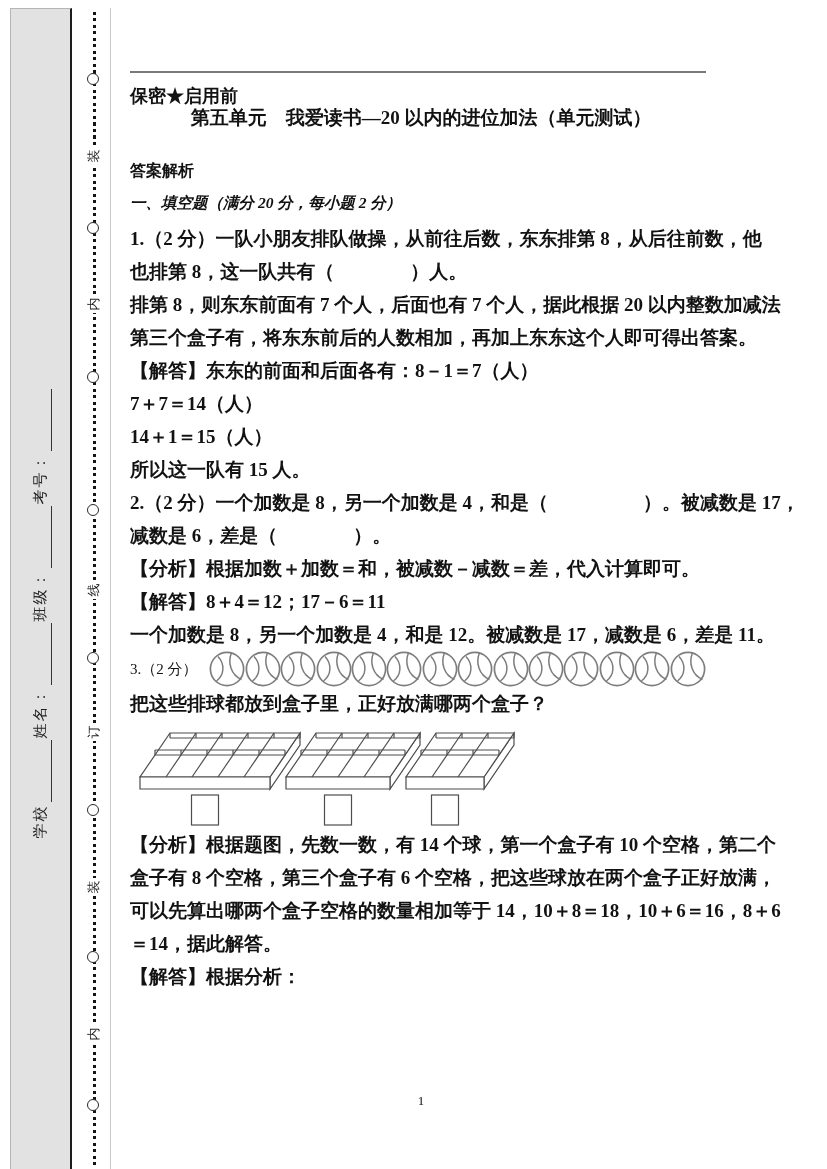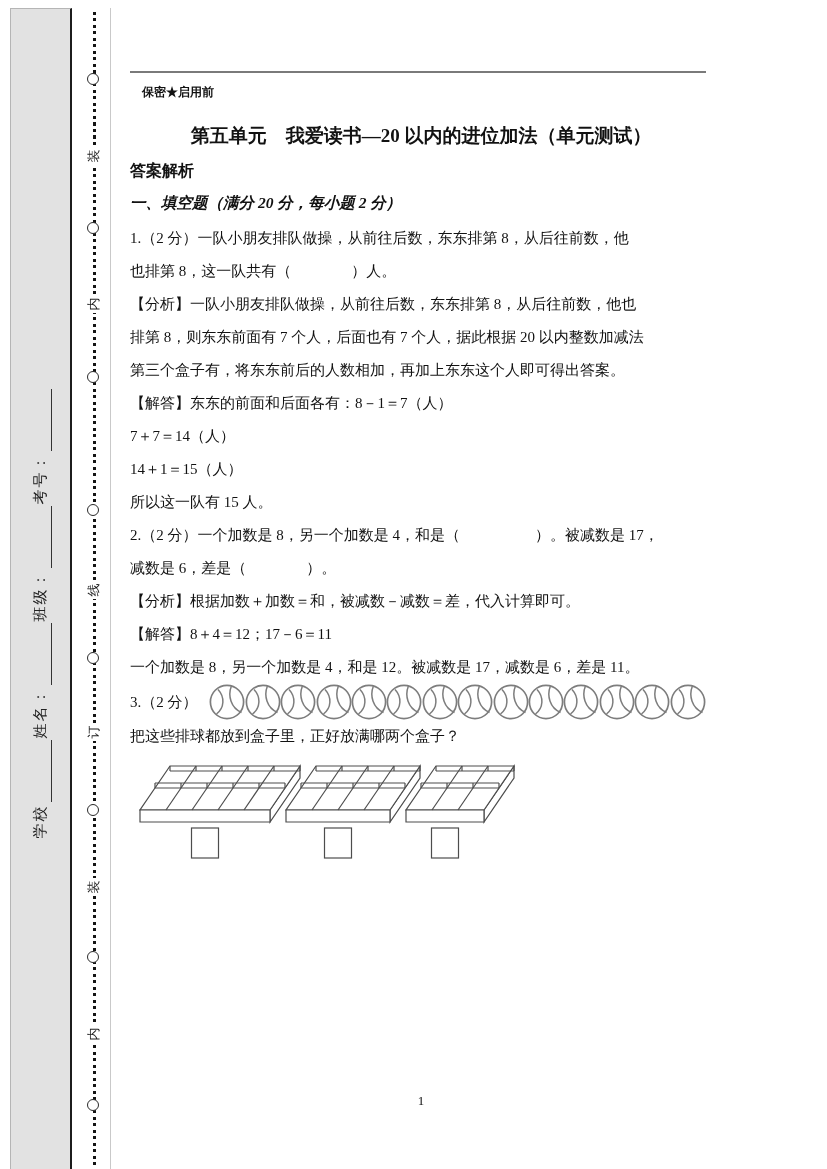--- a/index.html
+++ b/index.html
@@ -33,26 +33,26 @@
   }
   .bind-char{
     position:absolute;left:85px;width:18px;height:20px;background:#fff;
     font-size:13px;line-height:20px;text-align:center;color:#1a1a1a;
     transform:rotate(-90deg);
   }
   .edge-line{position:absolute;left:110px;top:8px;width:1px;height:1161px;background:#c9c9c9;}
   
   .content{position:absolute;left:130px;top:0;width:582px;}
   .rule{position:absolute;left:0;top:71px;width:576px;height:2px;background:#7a7a7a;}
-  .confidential{position:absolute;left:12px;top:84px;font-size:12px;font-weight:bold;font-family:Liberation Serif, serif;}
-  .doc-title{position:absolute;left:0;top:123px;width:100%;text-align:center;font-size:19px;font-weight:bold;white-space:nowrap;}
+  .confidential{position:absolute;left:0;top:84px;font-size:18px;font-weight:bold;font-family:Liberation Serif, serif;}
+  .doc-title{position:absolute;left:0;top:105px;width:100%;text-align:center;font-size:19px;font-weight:bold;white-space:nowrap;}
   .doc-subtitle{position:absolute;left:0;top:161px;width:100%;text-align:left;font-size:16px;font-weight:bold;}
   .section-heading{position:absolute;left:0;top:193px;font-size:15.5px;font-weight:bold;font-style:italic;}
   .body-flow{position:absolute;left:0;top:222px;width:582px;}
-  .bline{height:33px;line-height:33px;font-size:15px;white-space:nowrap;}
+  .bline{height:33px;line-height:33px;font-size:19px;white-space:nowrap;font-weight:bold;}
   .balls-row{height:36px;display:flex;align-items:center;white-space:nowrap;}
   .balls-row .q3lbl{font-size:15px;display:inline-block;width:80px;}
   .balls-row svg{flex:0 0 auto;margin-left:-0.6px;}
   .boxes-wrap{height:108px;position:relative;}
   .page-num{position:absolute;left:0;top:1093px;width:582px;text-align:center;font-size:13px;}
 </style>
 </head>
 <body>
 
 <div class="grey-col">
@@ -99,21 +99,20 @@
   <div class="rule"></div>
   <div class="confidential">保密★启用前</div>
   <div class="doc-title">第五单元　我爱读书—20 以内的进位加法（单元测试）</div>
   <div class="doc-subtitle">答案解析</div>
   <div class="section-heading">一、填空题（满分 20 分，每小题 2 分）</div>
 
   <div class="body-flow">
     <div id="lines-a">
         <div class="bline">1.（2 分）一队小朋友排队做操，从前往后数，东东排第 8，从后往前数，他</div>
         <div class="bline">也排第 8，这一队共有（　　　　）人。</div>
-        <div class="bline">【分析】一队小朋友排队做操，从前往后数，东东排第 8，从后往前数，他也</div>
         <div class="bline">排第 8，则东东前面有 7 个人，后面也有 7 个人，据此根据 20 以内整数加减法</div>
         <div class="bline">第三个盒子有，将东东前后的人数相加，再加上东东这个人即可得出答案。</div>
         <div class="bline">【解答】东东的前面和后面各有：8－1＝7（人）</div>
         <div class="bline">7＋7＝14（人）</div>
         <div class="bline">14＋1＝15（人）</div>
         <div class="bline">所以这一队有 15 人。</div>
         <div class="bline">2.（2 分）一个加数是 8，另一个加数是 4，和是（　　　　　）。被减数是 17，</div>
         <div class="bline">减数是 6，差是（　　　　）。</div>
         <div class="bline">【分析】根据加数＋加数＝和，被减数－减数＝差，代入计算即可。</div>
         <div class="bline">【解答】8＋4＝12；17－6＝11</div>
@@ -252,16 +251,23 @@
           <line x1="343" y1="35" x2="343" y2="30" stroke="#4d4d4d" stroke-width="1.2"></line>
           <line x1="369" y1="35" x2="369" y2="30" stroke="#4d4d4d" stroke-width="1.2"></line>
           <line x1="306" y1="18" x2="384" y2="18" stroke="#4d4d4d" stroke-width="1.2"></line>
           <line x1="306" y1="13" x2="306" y2="18" stroke="#4d4d4d" stroke-width="1.2"></line>
           <line x1="332" y1="13" x2="332" y2="18" stroke="#4d4d4d" stroke-width="1.2"></line>
           <line x1="358" y1="13" x2="358" y2="18" stroke="#4d4d4d" stroke-width="1.2"></line>
           <line x1="384" y1="13" x2="384" y2="18" stroke="#4d4d4d" stroke-width="1.2"></line>
           <rect x="301.5" y="75" width="27" height="30" fill="#fff" stroke="#4d4d4d" stroke-width="1.2"></rect>
         </svg>
     </div>
+    <div id="lines-b">
+        <div class="bline">【分析】根据题图，先数一数，有 14 个球，第一个盒子有 10 个空格，第二个</div>
+        <div class="bline">盒子有 8 个空格，第三个盒子有 6 个空格，把这些球放在两个盒子正好放满，</div>
+        <div class="bline">可以先算出哪两个盒子空格的数量相加等于 14，10＋8＝18，10＋6＝16，8＋6</div>
+        <div class="bline">＝14，据此解答。</div>
+        <div class="bline">【解答】根据分析：</div>
+      </div>
   </div>
 
   <div class="page-num">1</div>
 </div>
 
 </body></html>

